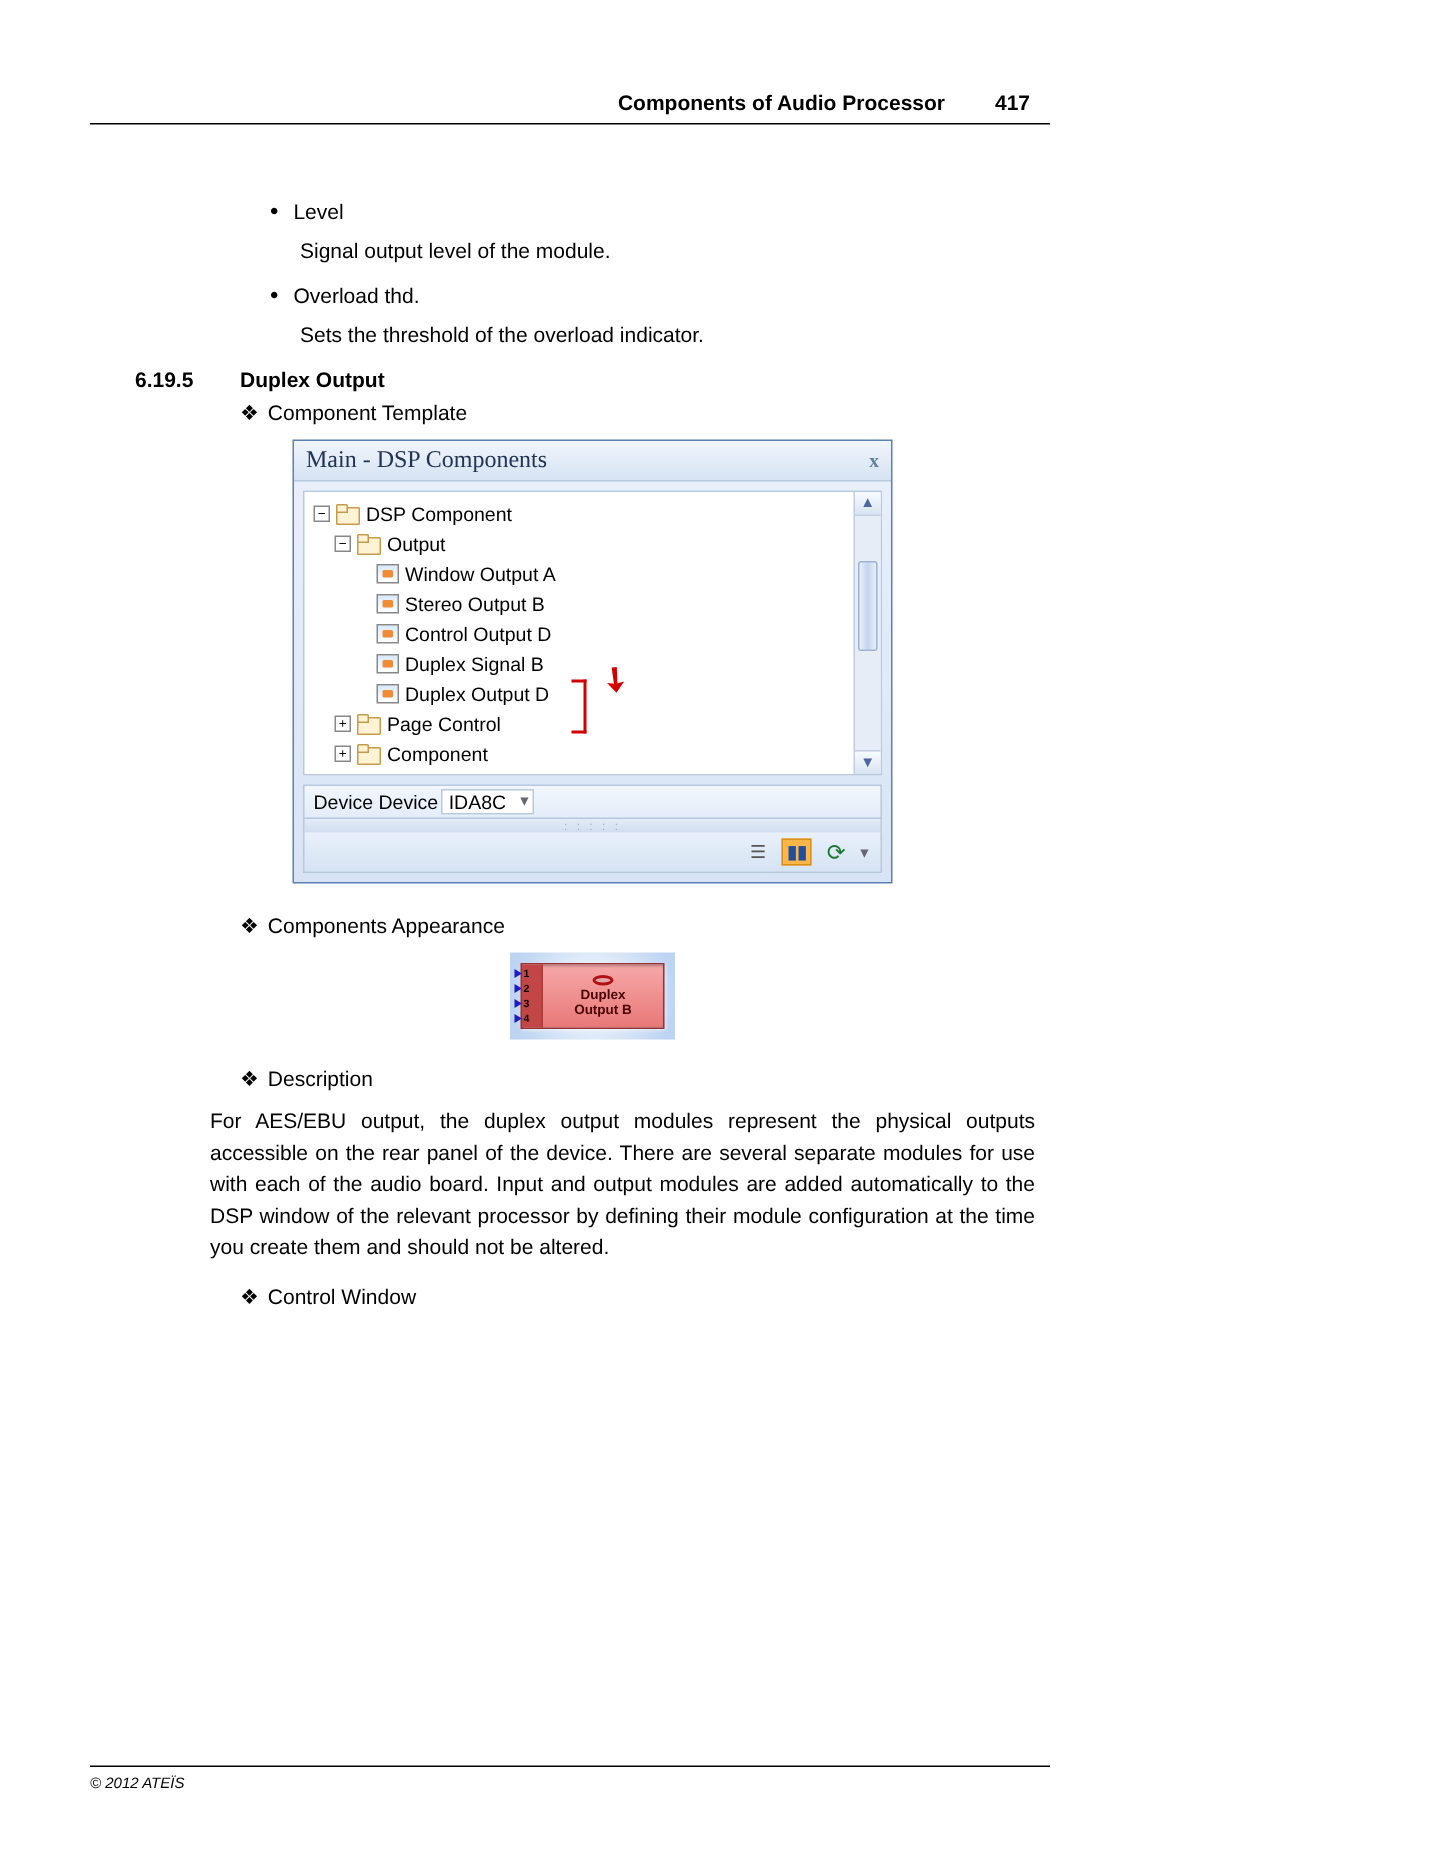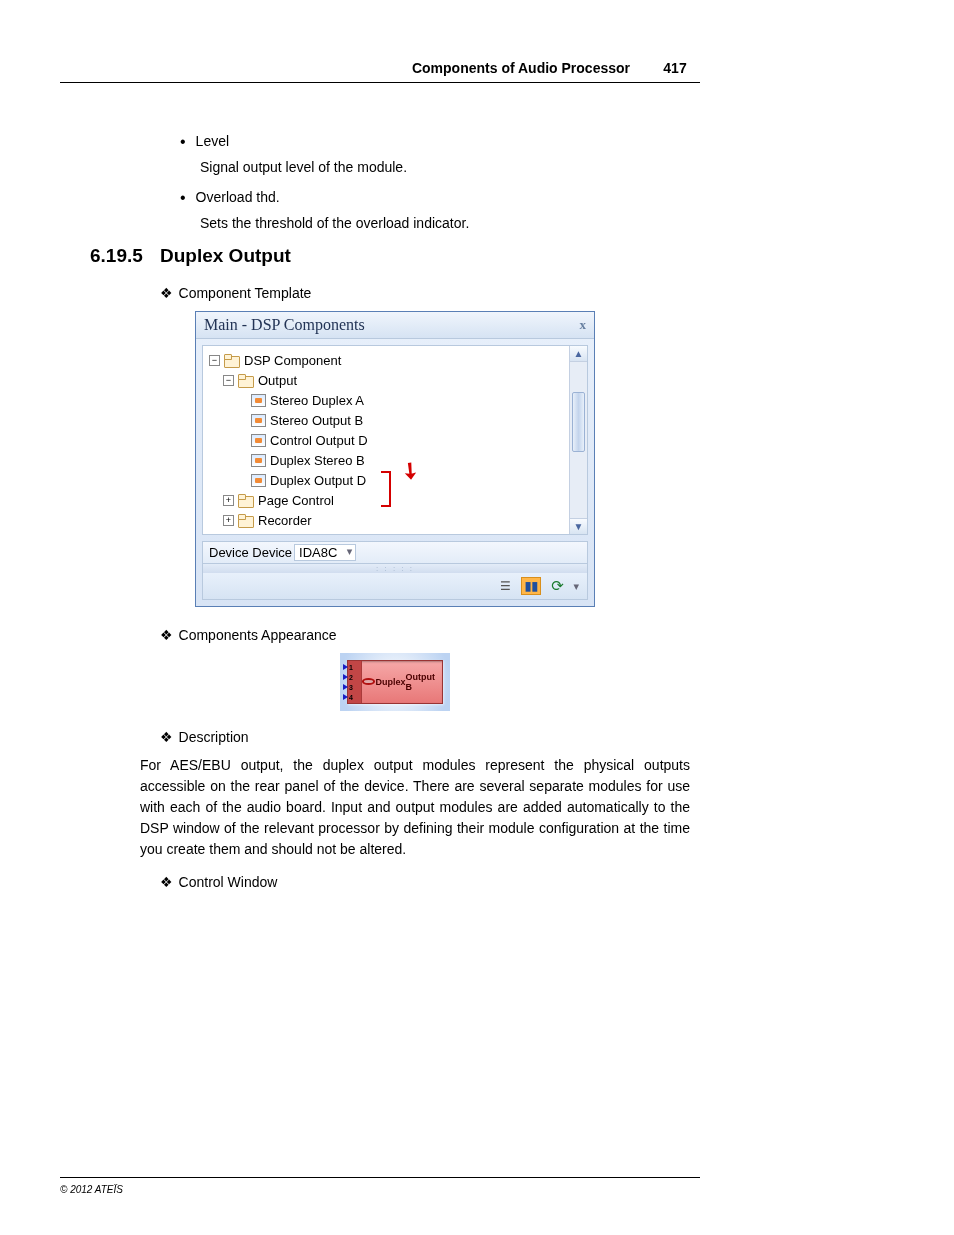--- a/index.html
+++ b/index.html
@@ -31,23 +31,23 @@
     display: flex;
     margin-left: 90px;
     margin-top: 4px;
     margin-bottom: 6px;
   }
   .bullet-dot { margin-right: 10px; font-size: 16px; line-height: 18px; }
   .bullet-desc { margin-left: 110px; margin-top: 8px; margin-bottom: 14px; }
   .section-heading {
     display: flex;
     font-weight: bold;
-    font-size: 19px;
+    font-size: 14px;
     margin-top: 14px;
-    margin-bottom: 18px;
+    margin-bottom: 6px;
   }
   .section-num { width: 70px; }
   .diamond-line {
     display: flex;
     align-items: center;
     margin-left: 70px;
     margin-top: 6px;
     margin-bottom: 10px;
   }
   .diamond { margin-right: 6px; font-size: 14px; }
@@ -278,21 +278,21 @@
     width:0;height:0;
     border-top:3px solid transparent;
     border-bottom:3px solid transparent;
     border-left:5px solid #1a1fc4;
     margin-left:-5px;
     margin-right:1px;
   }
   .comp-label {
     flex:1;
     display:flex;
-    flex-direction:row;
+    flex-direction:column;
     align-items:center;
     justify-content:center;
     font-size:9px;
     font-weight:bold;
     color:#4b0000;
     position:relative;
   }
   .comp-label .oval {
     width:14px; height:7px;
     border:2px solid #b11111;
@@ -355,53 +355,53 @@
           </div>
           <div class="tree-row">
             <span class="tree-indent" style="width:14px;"></span>
             <span class="tree-toggle">−</span>
             <span class="tree-folder-icon"></span>
             <span class="tree-line">Output</span>
           </div>
           <div class="tree-row">
             <span class="tree-indent" style="width:42px;"></span>
             <span class="tree-item-icon"></span>
-            <span class="tree-line">Stereo Duplex A</span>
+            <span class="tree-line">Window Output A</span>
           </div>
           <div class="tree-row">
             <span class="tree-indent" style="width:42px;"></span>
             <span class="tree-item-icon"></span>
             <span class="tree-line">Stereo Output B</span>
           </div>
           <div class="tree-row">
             <span class="tree-indent" style="width:42px;"></span>
             <span class="tree-item-icon"></span>
             <span class="tree-line">Control Output D</span>
           </div>
           <div class="tree-row">
             <span class="tree-indent" style="width:42px;"></span>
             <span class="tree-item-icon"></span>
-            <span class="tree-line">Duplex Stereo B</span>
+            <span class="tree-line">Duplex Signal B</span>
           </div>
           <div class="tree-row">
             <span class="tree-indent" style="width:42px;"></span>
             <span class="tree-item-icon"></span>
             <span class="tree-line">Duplex Output D</span>
           </div>
           <div class="tree-row">
             <span class="tree-indent" style="width:14px;"></span>
             <span class="tree-toggle">+</span>
             <span class="tree-folder-icon"></span>
             <span class="tree-line">Page Control</span>
           </div>
           <div class="tree-row">
             <span class="tree-indent" style="width:14px;"></span>
             <span class="tree-toggle">+</span>
             <span class="tree-folder-icon"></span>
-            <span class="tree-line">Recorder</span>
+            <span class="tree-line">Component</span>
           </div>
         </div>
 
         <div class="red-bracket" style="left:178px; top:125px; height:36px;"></div>
         <div class="red-arrow" style="left:198px; top:112px;">➘</div>
 
         <div class="dsp-scrollbar">
           <div class="sb-btn">▲</div>
           <div class="sb-track">
             <div class="sb-thumb"></div>

